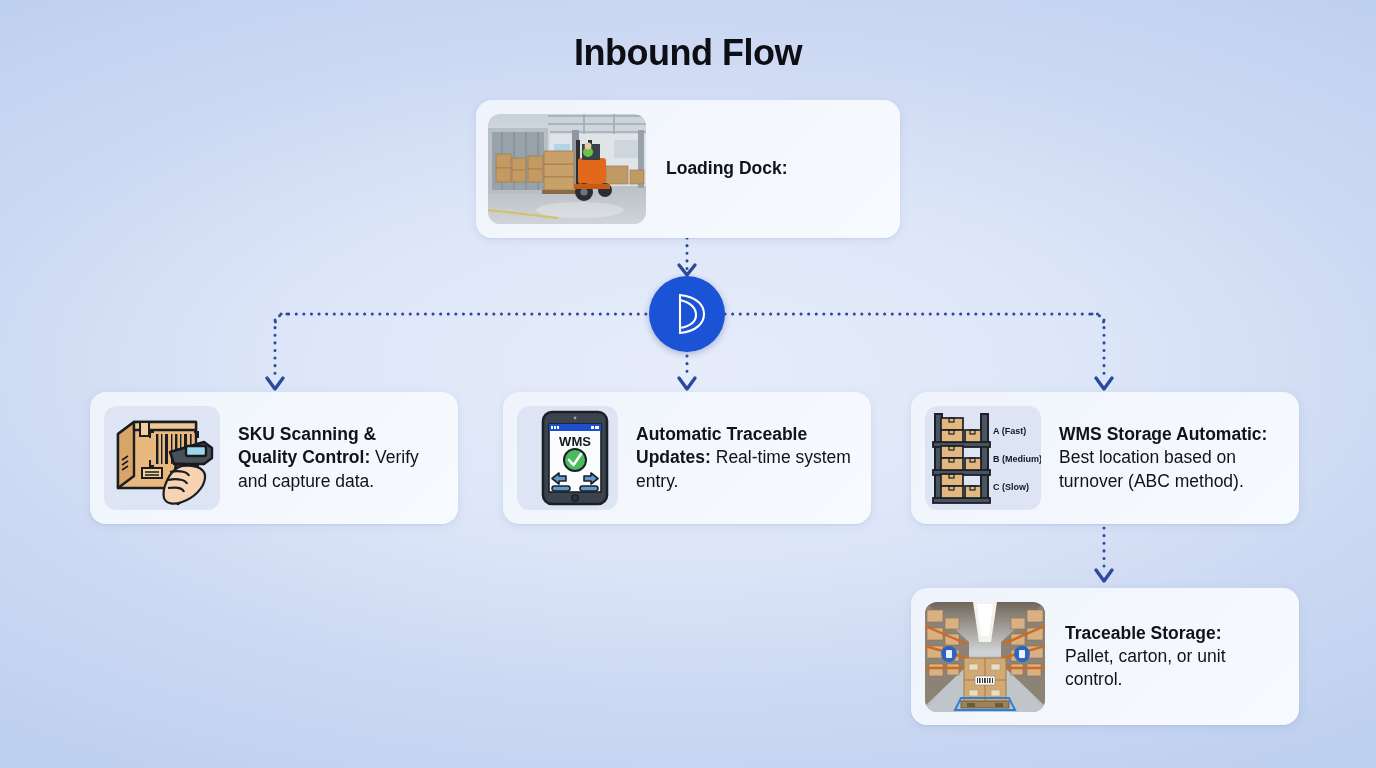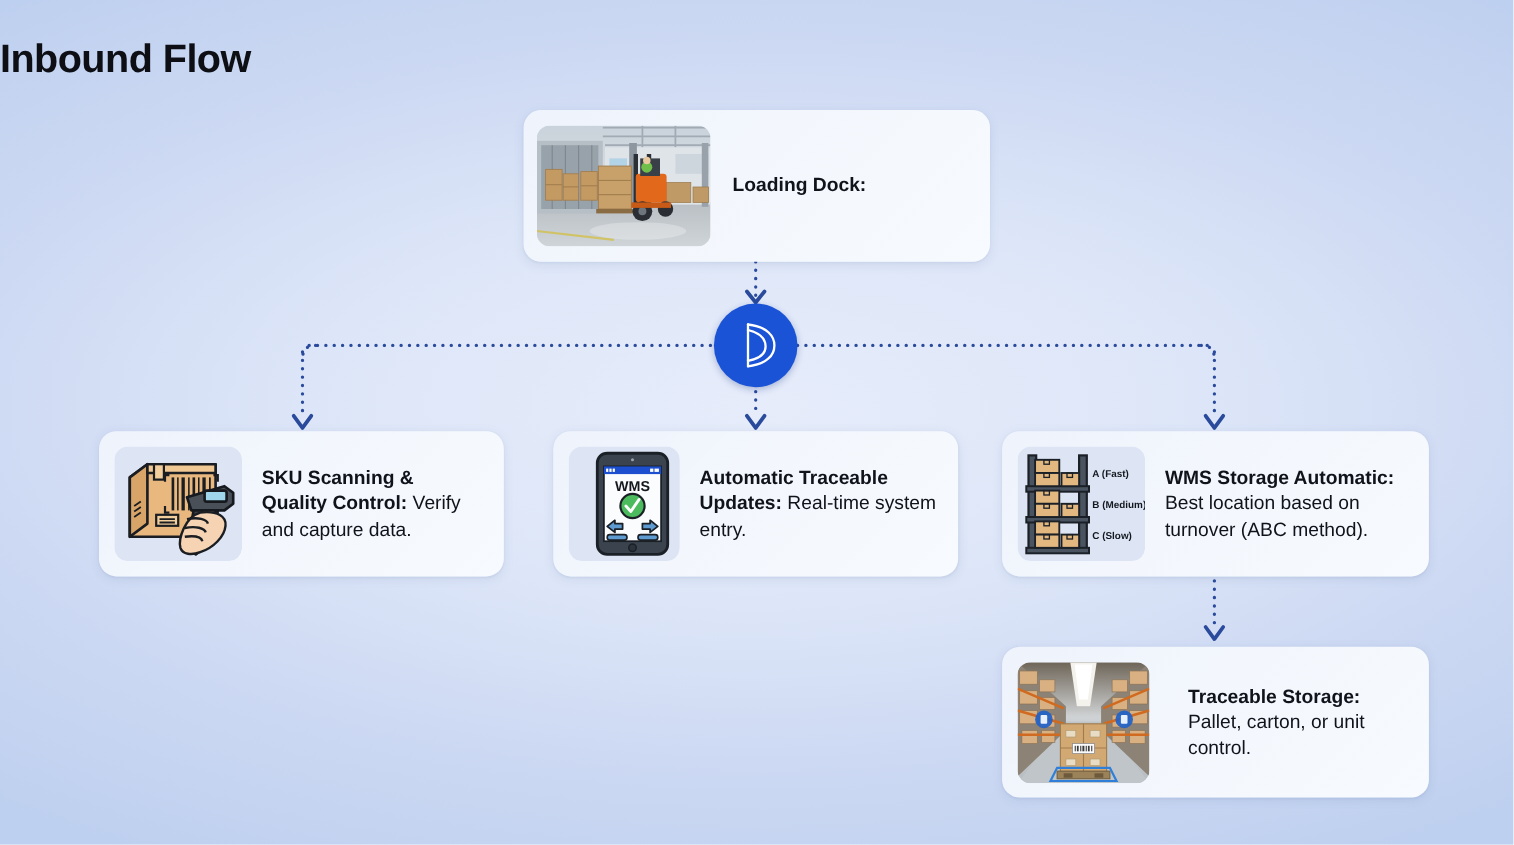--- a/index.html
+++ b/index.html
@@ -20,21 +20,21 @@
       radial-gradient(ellipse 78% 62% at 50% 48%, #e6ecfa 0%, #dde6f8 38%, #cdd9f3 68%, #bed0ef 100%);
     overflow: hidden;
   }
 
   
   #page-title {
     position: absolute;
     top: 32px;
     left: 0;
     width: 100%;
-    text-align: left;
+    text-align: center;
     font-size: 36px;
     font-weight: bold;
     color: #0d0f14;
     letter-spacing: -0.5px;
   }
 
   
   #connectors {
     position: absolute;
     left: 0; top: 0;
@@ -91,21 +91,21 @@
 
   #card-wms {
     left: 911px; top: 392px; width: 388px; height: 132px;
   }
   #card-wms .card-media { width: 116px; height: 104px; }
 
   #card-traceable {
     left: 911px; top: 588px; width: 388px; height: 137px;
   }
   #card-traceable .card-media { width: 120px; height: 110px; }
-  #card-traceable .card-text { padding-left: 20px; margin-left: 15px; }
+  #card-traceable .card-text { padding-left: 20px; }
 
   .icon-tile {
     width: 100%; height: 100%;
     background: #dde5f5;
     border-radius: 12px;
     display: block;
   }
 
   
   #hub-node {

